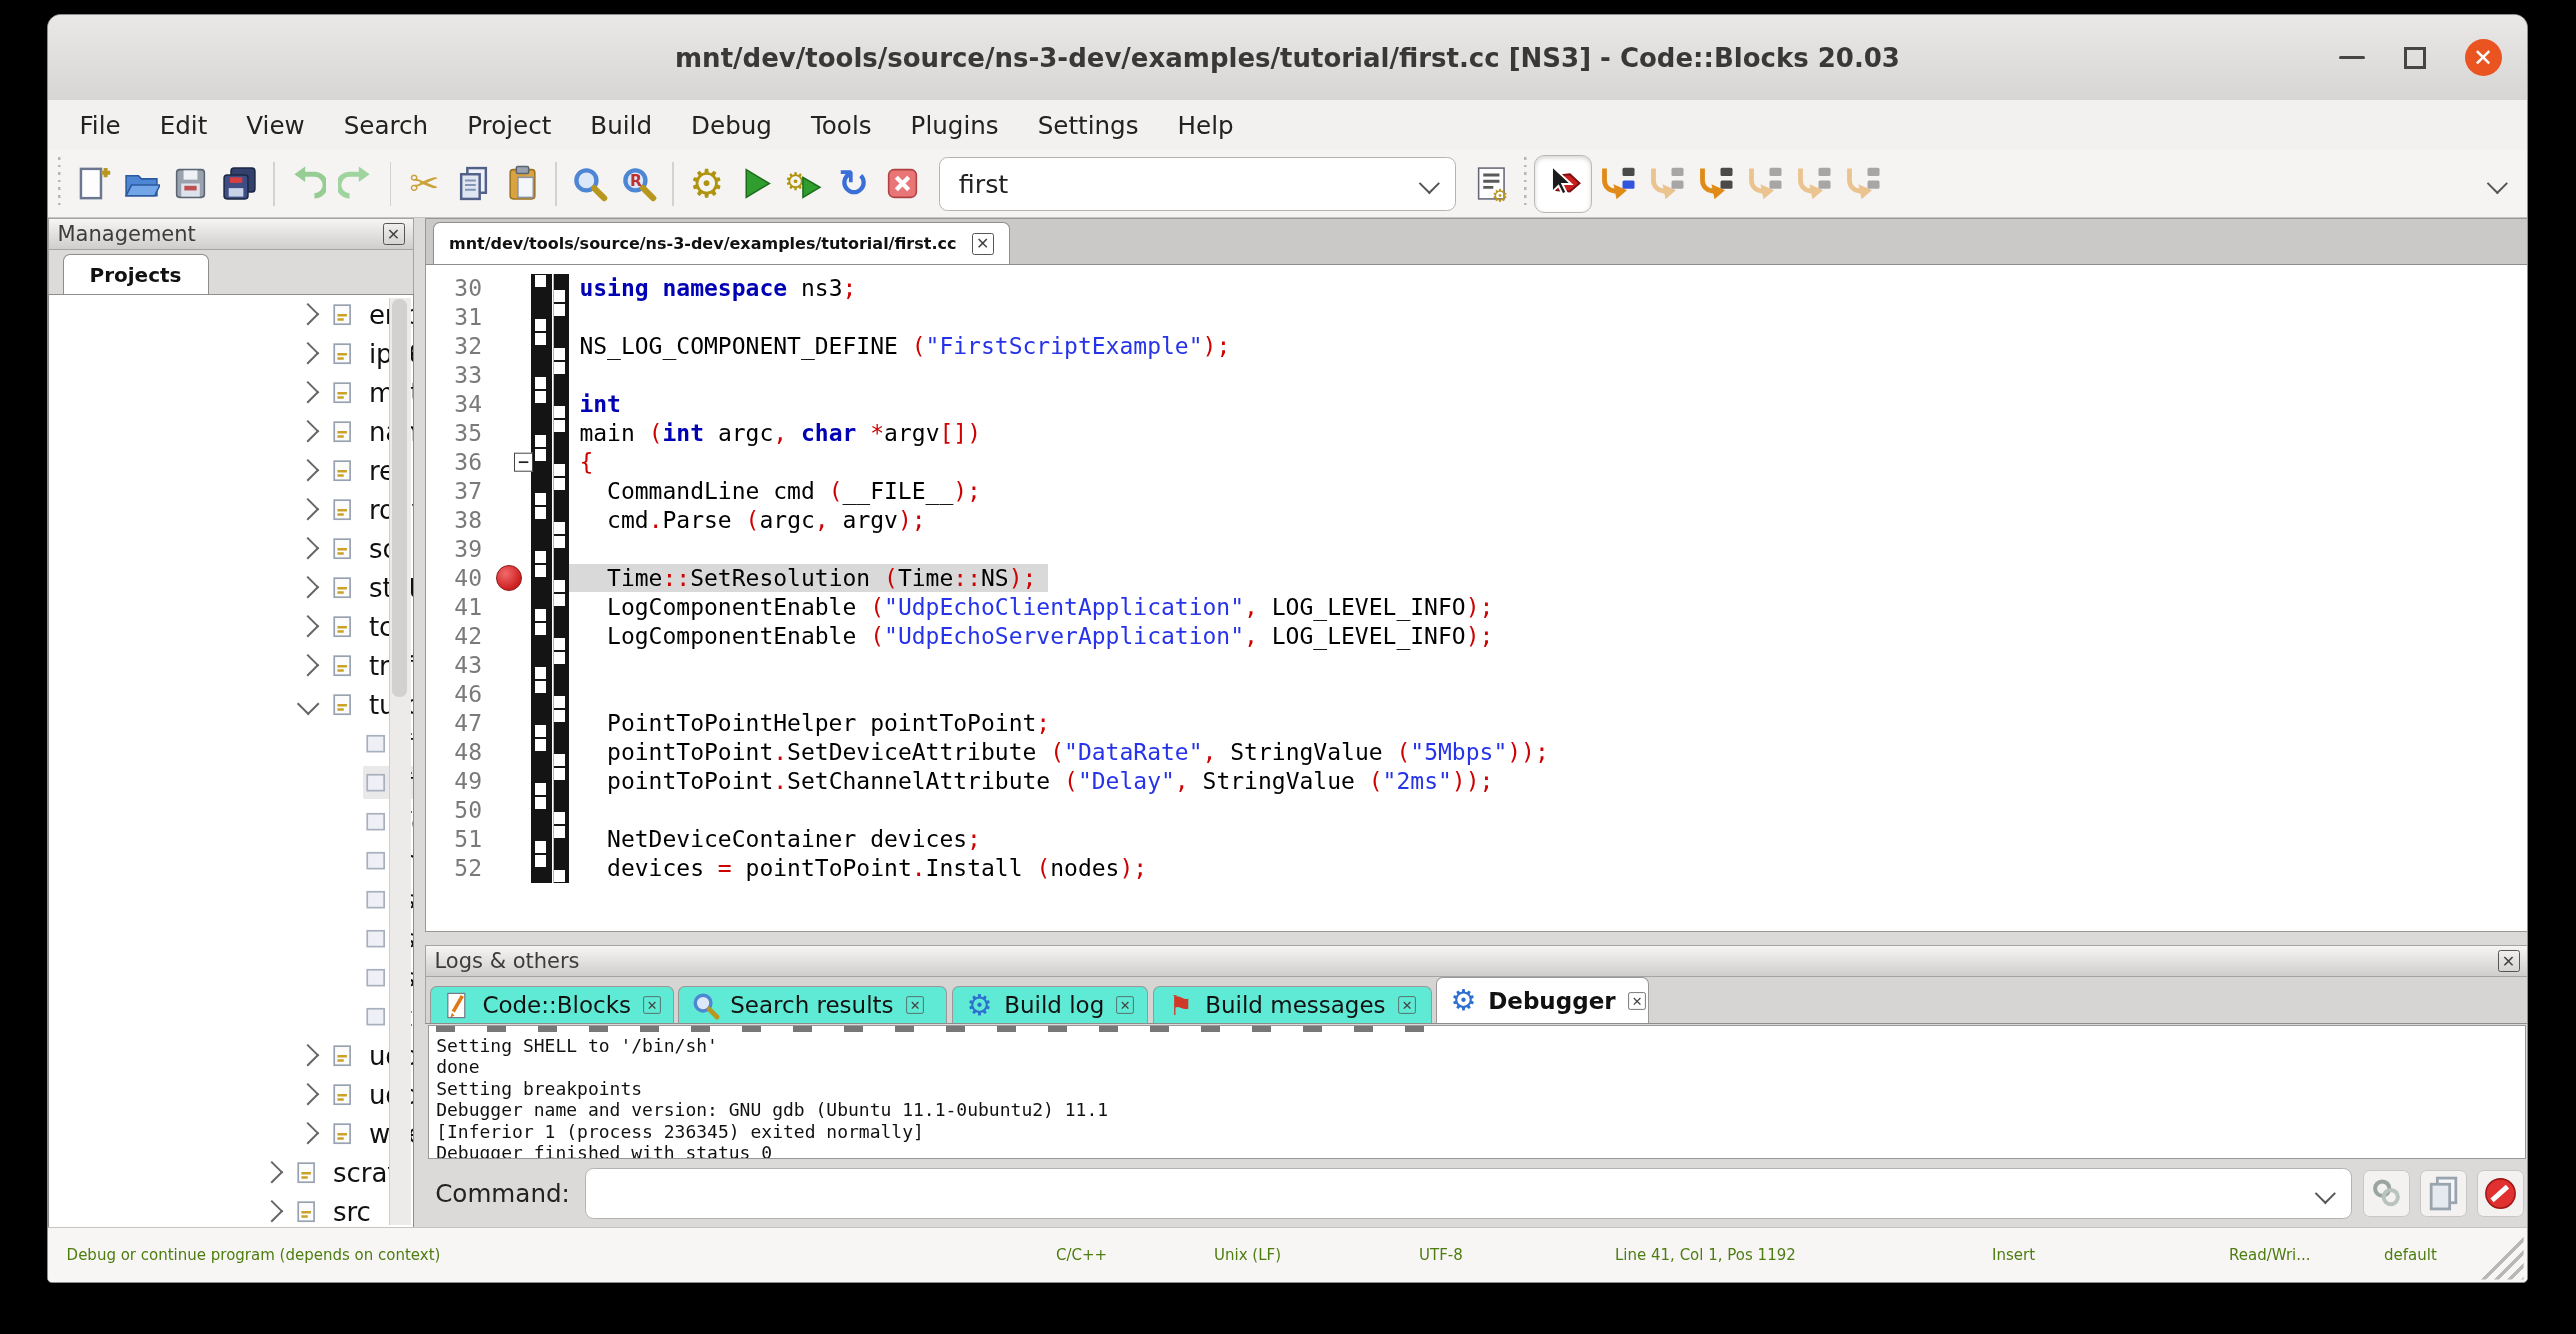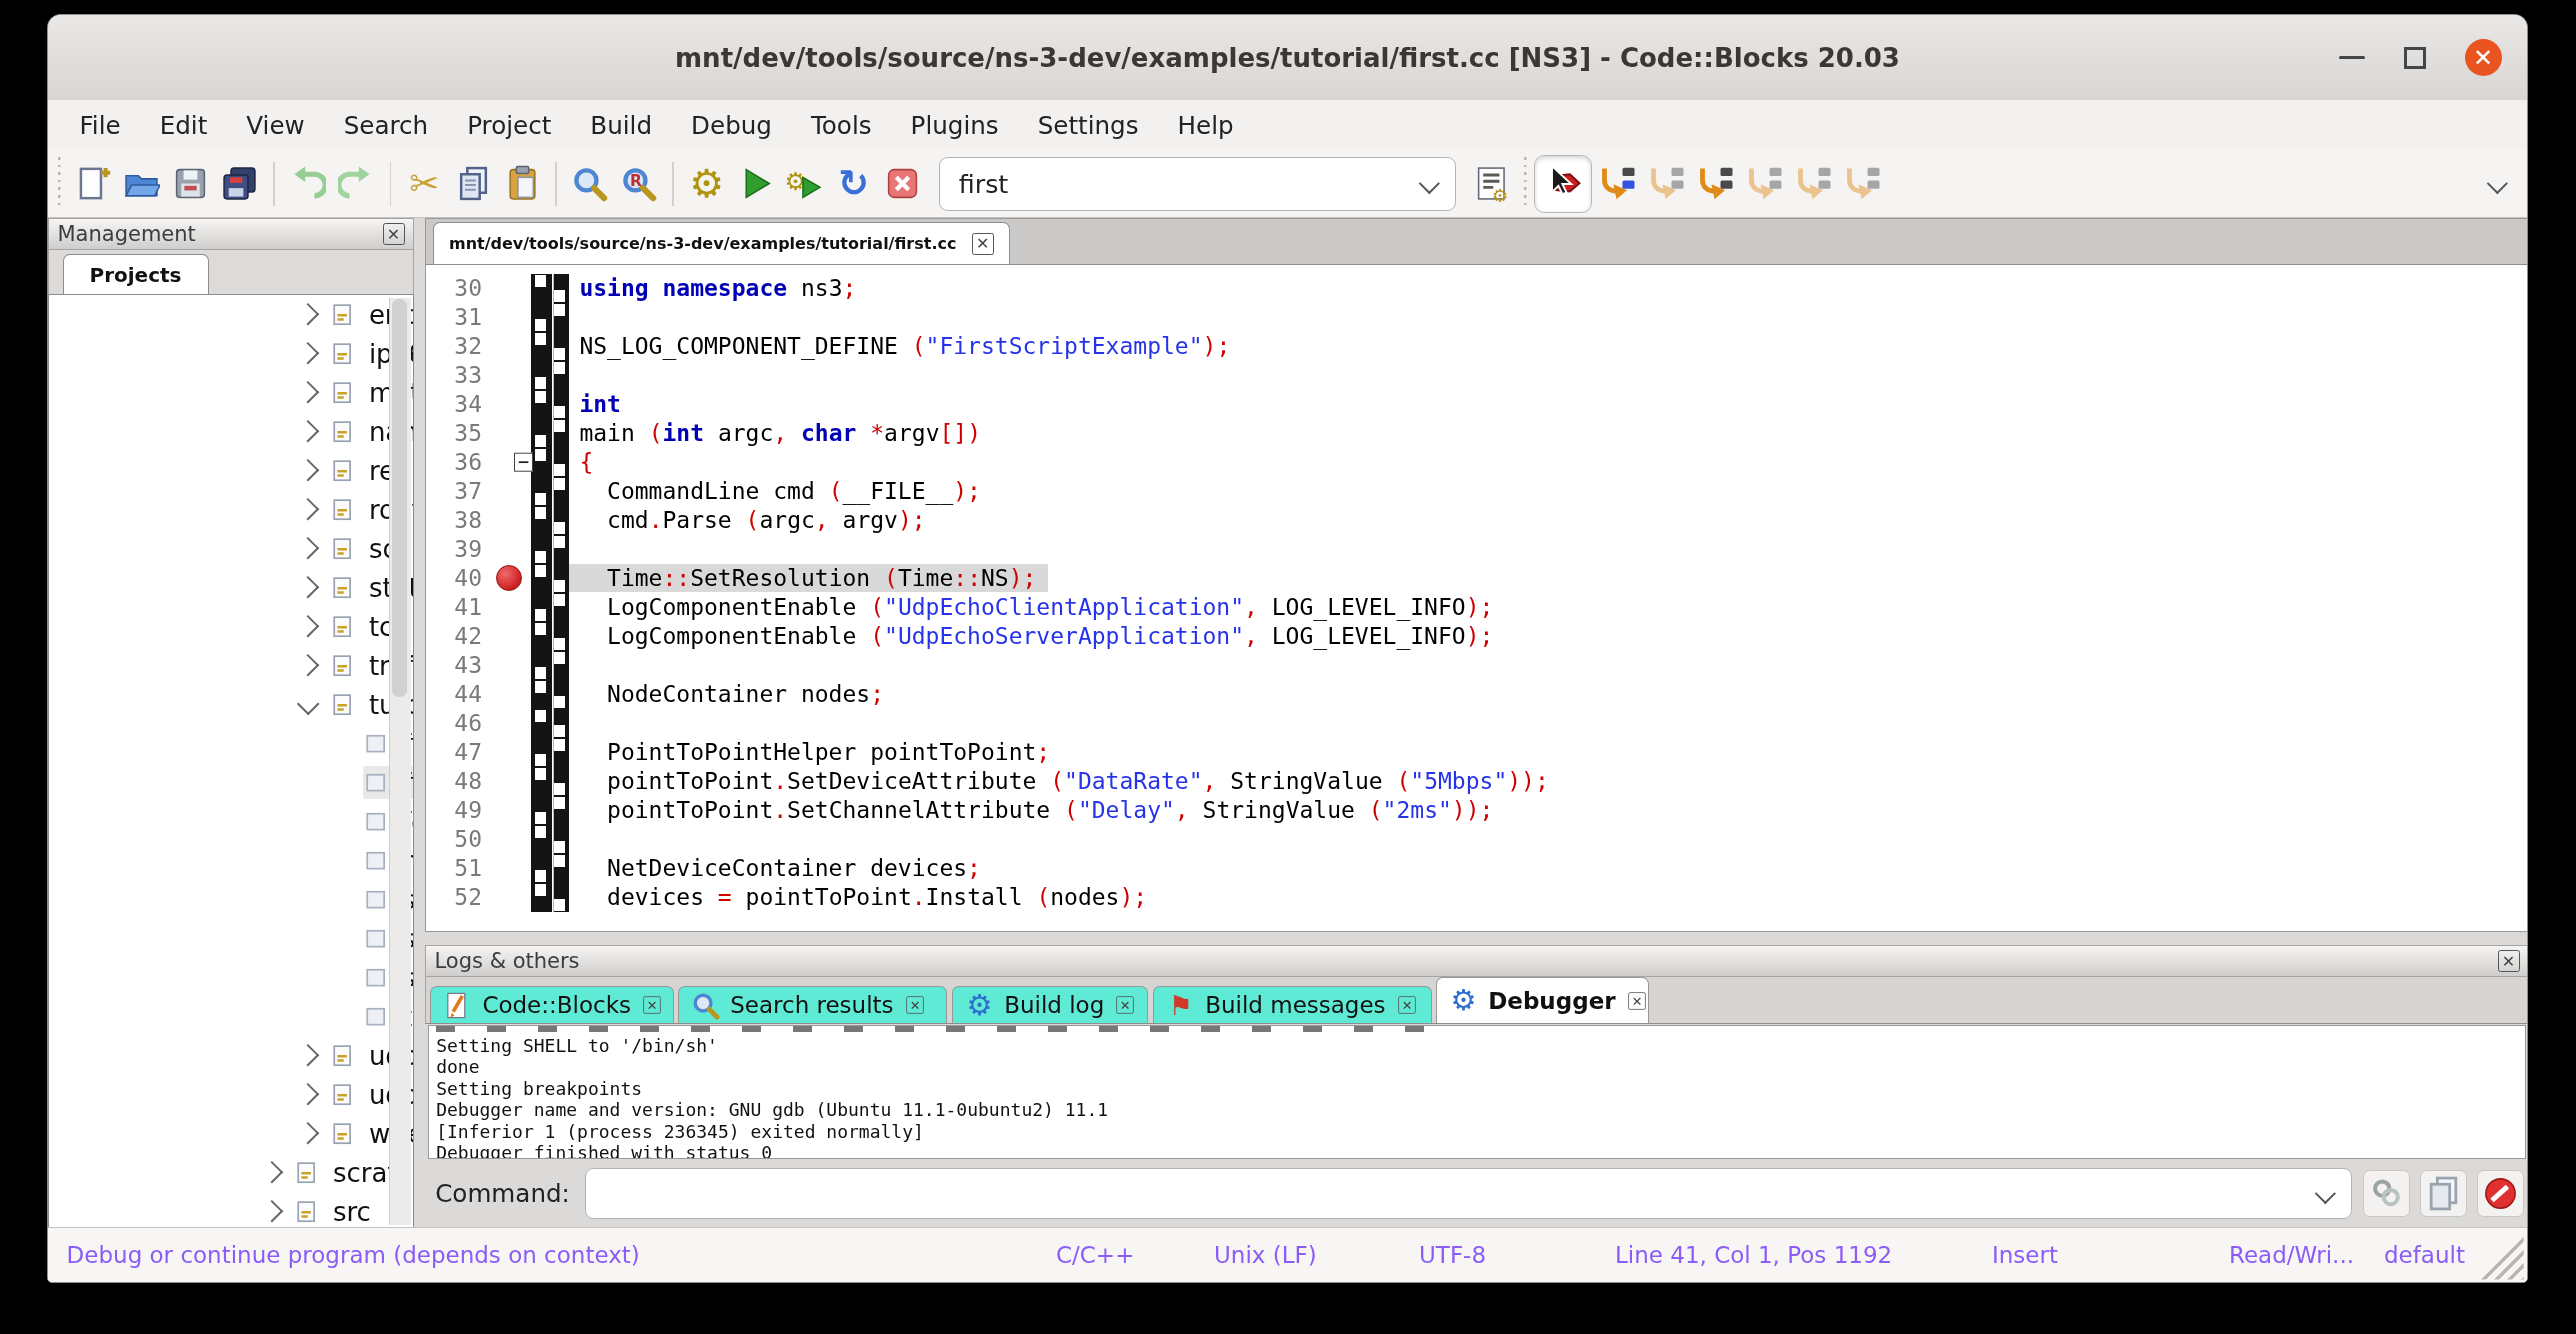--- a/index.html
+++ b/index.html
@@ -114,21 +114,21 @@
   .cmdrow{position:absolute;left:0;right:0;top:213px;height:70px;display:flex;align-items:center;
           padding:0 5.1px 0 10.2px;box-sizing:border-box}
   .cmd-label{font-size:24.6px;color:#222;margin-right:15.2px;flex:none}
   .cmd-combo{flex:1;height:51px;background:#fff;border:1.7px solid #b5b3b1;border-radius:8.5px;
              display:flex;align-items:center;justify-content:flex-end;box-sizing:border-box}
   .cmd-btn{width:47px;height:47px;margin-left:10.2px;border:0.8px solid #c9c7c5;border-radius:6.8px;background:#f3f2f1;
            display:flex;align-items:center;justify-content:center;flex:none;box-sizing:border-box}
   
   .statusbar{position:absolute;left:0;bottom:0;width:100%;height:55px;background:#f7f6f5;
              border-top:0.8px solid #c6c4c2;box-sizing:border-box}
-  .sfield{position:absolute;top:50%;transform:translateY(-50%);font-size:23px;color:#8b5cf6;white-space:nowrap}
+  .sfield{position:absolute;top:50%;transform:translateY(-50%);font-size:15px;color:#4d7c0f;white-space:nowrap}
   .sf-hint{left:18.6px}.sf-lang{left:1008px}.sf-eol{left:1166px}.sf-enc{left:1371px}
   .sf-caret{left:1567px}.sf-ins{left:1944px}.sf-rw{left:2181px}.sf-prof{left:2336px}
   .grip{position:absolute;right:3.4px;bottom:2.5px;width:49px;height:47px;
         background:repeating-linear-gradient(135deg,#b9b7b5 0 3.4px,transparent 3.4px 9.3px);
         clip-path:polygon(100% 0,100% 100%,0 100%)}
   svg{display:block}
 </style>
 </head>
 <body>
 
@@ -734,26 +734,20 @@
             <span class="strip"></span>
             <span class="ctext"><span class="ct">  LogComponentEnable </span><span class="cp">(</span><span class="cs">"UdpEchoServerApplication"</span><span class="cp">,</span><span class="ct"> LOG_LEVEL_INFO</span><span class="cp">);</span></span>
           </div>
           <div class="crow odd">
             <span class="lnum">43</span>
             <span class="bpcol"></span>
             <span class="strip"></span>
             <span class="ctext"></span>
           </div>
           <div class="crow even">
-            <span class="lnum">44</span>
-            <span class="bpcol"></span>
-            <span class="strip"></span>
-            <span class="ctext"><span class="ct">  NodeContainer nodes</span><span class="cp">;</span></span>
-          </div>
-          <div class="crow even">
             <span class="lnum">46</span>
             <span class="bpcol"></span>
             <span class="strip"></span>
             <span class="ctext"></span>
           </div>
           <div class="crow odd">
             <span class="lnum">47</span>
             <span class="bpcol"></span>
             <span class="strip"></span>
             <span class="ctext"><span class="ct">  PointToPointHelper pointToPoint</span><span class="cp">;</span></span>

